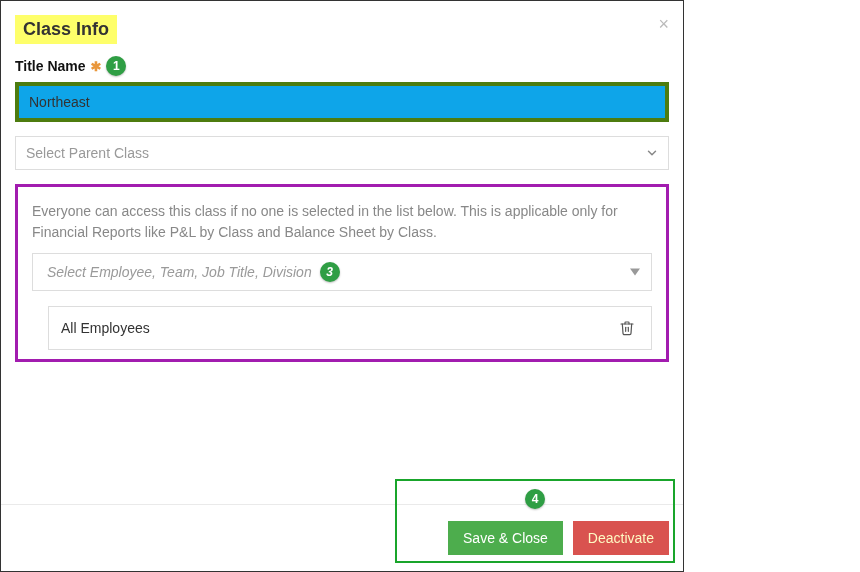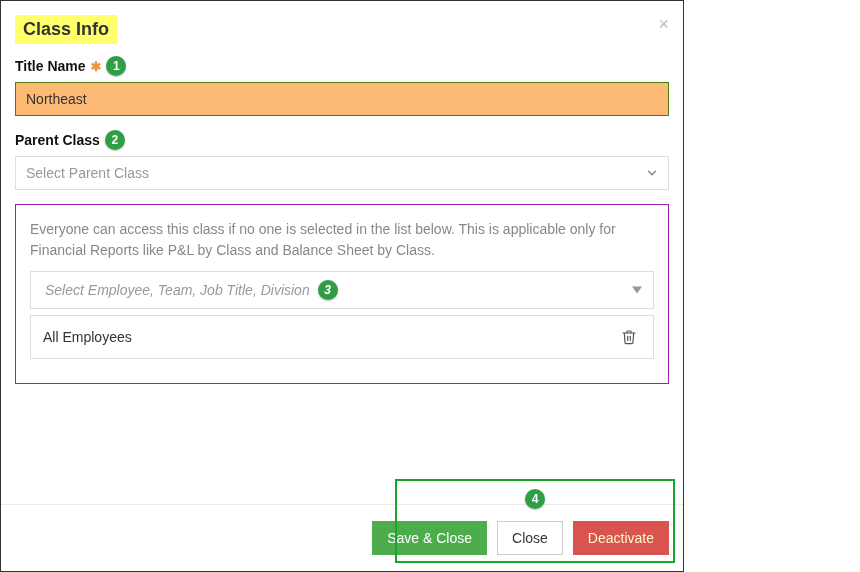--- a/index.html
+++ b/index.html
@@ -65,25 +65,25 @@
     color: #fff;
     font-size: 12px;
     font-weight: 700;
     align-items: center;
     justify-content: center;
     flex-shrink: 0;
     box-shadow: 0 1px 2px rgba(0,0,0,0.25);
   }
   .text-input {
     width: 100%;
-    border: 1px solid #4d7c0f;
+    border: 4px solid #4d7c0f;
     padding: 8px 10px;
     font-size: 14px;
     color: #333;
-    background: #fdba74;
+    background: #0ea5e9;
     outline: none;
     font-family: inherit;
   }
   .field-group { margin-bottom: 14px; }
   .select-wrap {
     position: relative;
   }
   .select-box {
     width: 100%;
     border: 1px solid #ddd;
@@ -98,33 +98,33 @@
   }
   .select-chevron {
     position: absolute;
     right: 10px;
     top: 50%;
     transform: translateY(-50%);
     color: #888;
   }
   .select-chevron svg { display:block; }
   .access-panel {
-    border: 1px solid #a21caf;
-    padding: 14px 14px 24px 14px;
+    border: 3px solid #a21caf;
+    padding: 14px 14px 9px 14px;
     margin-top: 8px;
   }
   .access-help {
     color: #888;
     font-size: 14px;
     margin-bottom: 10px;
     line-height: 1.5;
   }
   .employee-select {
     position: relative;
-    margin-bottom: 6px;
+    margin-bottom: 15px;
     border-radius: 19px;
   }
   .employee-select-inner{
     width: 100%;
     border: 1px solid #ddd;
     padding: 8px 30px 8px 14px;
     font-size: 14px;
     color: #9a9a9a;
     font-style: italic;
     background: #fff;
@@ -146,20 +146,21 @@
     border-top: 7px solid #999;
   }
   .list-row {
     border: 1px solid #ddd;
     display: flex;
     align-items: center;
     justify-content: space-between;
     padding: 10px 12px;
     font-size: 14px;
     color: #333;
+    margin-left: 16px;
   }
   .trash-btn {
     background: none;
     border: none;
     cursor: pointer;
     padding: 2px 4px;
     color: #555;
   }
   .trash-btn svg { display:block; }
   .modal-footer {
@@ -220,24 +221,20 @@
     <div class="field-group">
       <div class="field-label">
         <span>Title Name</span>
         <span class="req-asterisk">✱</span>
         <span class="step-badge">1</span>
       </div>
       <input class="text-input" type="text" value="Northeast" style="">
     </div>
 
     <div class="field-group">
-      <div class="field-label">
-        <span>Parent Class</span>
-        <span class="step-badge">2</span>
-      </div>
       <div class="select-wrap">
         <div class="select-box">
           <span>Select Parent Class</span>
         </div>
         <span class="select-chevron">
           <svg width="14" height="14" viewBox="0 0 24 24" fill="none" stroke="currentColor" stroke-width="2.5" stroke-linecap="round" stroke-linejoin="round">
               <polyline points="6 9 12 15 18 9"></polyline>
             </svg>
         </span>
       </div>
@@ -265,21 +262,20 @@
             <path d="M9 6V4a1 1 0 0 1 1-1h4a1 1 0 0 1 1 1v2"></path>
           </svg>
         </button>
       </div>
     </div>
 
   </div>
 
   <div class="modal-footer">
     <button class="btn btn-green">Save &amp; Close</button>
-    <button class="btn btn-white">Close</button>
     <button class="btn btn-red">Deactivate</button>
   </div>
 
   <div class="footer-highlight">
     <span class="step-badge footer-badge">4</span>
   </div>
 
 </div>
 
 </body></html>

